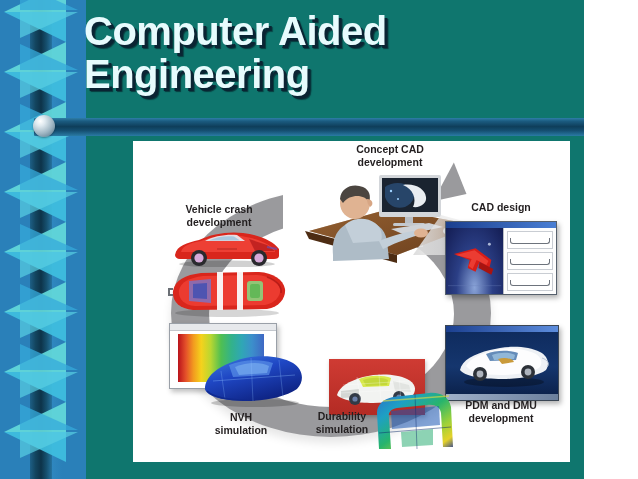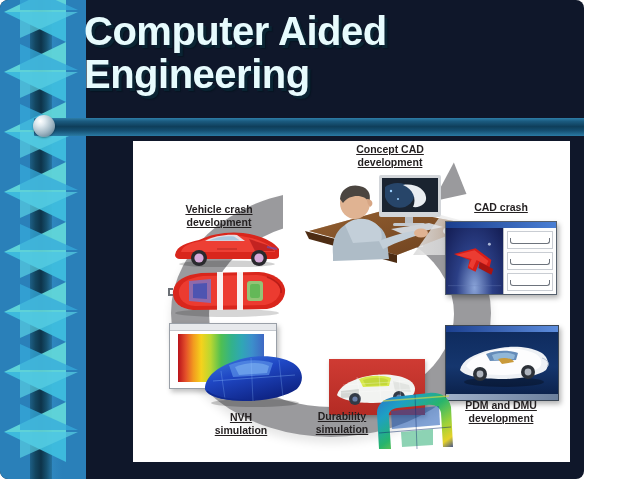--- a/index.html
+++ b/index.html
@@ -9,22 +9,21 @@
   }
   body {
     font-family: "Liberation Sans", sans-serif;
   }
 
   .slide {
     position: relative;
     width: 584px;
     height: 479px;
     overflow: hidden;
-    background: #0f172a;
-    border-radius: 8px;
+    background: #0f766e;
   }
 
   
   .ribbon-band {
     position: absolute;
     left: 0;
     top: 0;
     width: 86px;
     height: 479px;
     overflow: hidden;
@@ -180,21 +179,20 @@
   }
 
   .label {
     position: absolute;
     font-size: 10.5px;
     font-weight: bold;
     color: #231f20;
     line-height: 1.25;
     text-align: center;
     white-space: pre-line;
-    text-decoration: underline;
   }
 
   
   .lbl-crash { left: 32px; top: 62px; width: 108px; }
   .car-red-side {
     position: absolute; left: 38px; top: 84px; width: 112px; height: 42px;
   }
   .car-red-top {
     position: absolute; left: 34px; top: 124px; width: 122px; height: 52px;
   }
@@ -415,21 +413,21 @@
       <path d="M52 56 C60 48 74 48 82 54 C88 58 90 66 88 72 L60 74 Z" fill="#c3cfd9"></path>
       <ellipse cx="62" cy="34" rx="15" ry="16" fill="#e0b392"></ellipse>
       <path d="M47 30 C48 18 60 14 70 18 C77 21 78 28 76 33 C72 26 58 24 50 34 Z" fill="#4b4540"></path>
       <path d="M74 30 C80 30 81 36 77 38 C75 36 74 33 74 30 Z" fill="#d7a684"></path>
       <path d="M86 72 C96 68 108 64 120 62 L126 66 C112 70 98 76 90 80 Z" fill="#c3cfd9"></path>
       <ellipse cx="128" cy="64" rx="7" ry="4.5" fill="#e0b392"></ellipse>
 
       <path d="M148 46 L200 60 L200 86 L120 86 Z" fill="url(#shaft)"></path>
     </svg>
 
-    <div class="label lbl-cad">CAD crash</div>
+    <div class="label lbl-cad">CAD design</div>
     <div class="cad-window">
       <div class="cad-titlebar"></div>
       <div class="cad-body">
         <div class="cad-3d">
           <svg viewBox="0 0 58 66" width="100%" height="100%">
             <path d="M8 26 L30 20 L46 32 L44 40 L34 34 L30 44 L22 40 L24 32 Z" fill="#d81d18"></path>
             <path d="M10 27 L29 22 L43 33 L41 37 L31 32 L27 41 L23 38 L26 31 Z" fill="#f0453a" opacity=".8"></path>
             <path d="M34 34 L48 41 L46 47 L33 40 Z" fill="#a81310"></path>
             <circle cx="44" cy="16" r="1.5" fill="#cfd9ef" opacity=".8"></circle>
             <path d="M2 58 L56 58" stroke="#6a80b8" stroke-width=".7" opacity=".5"></path>

